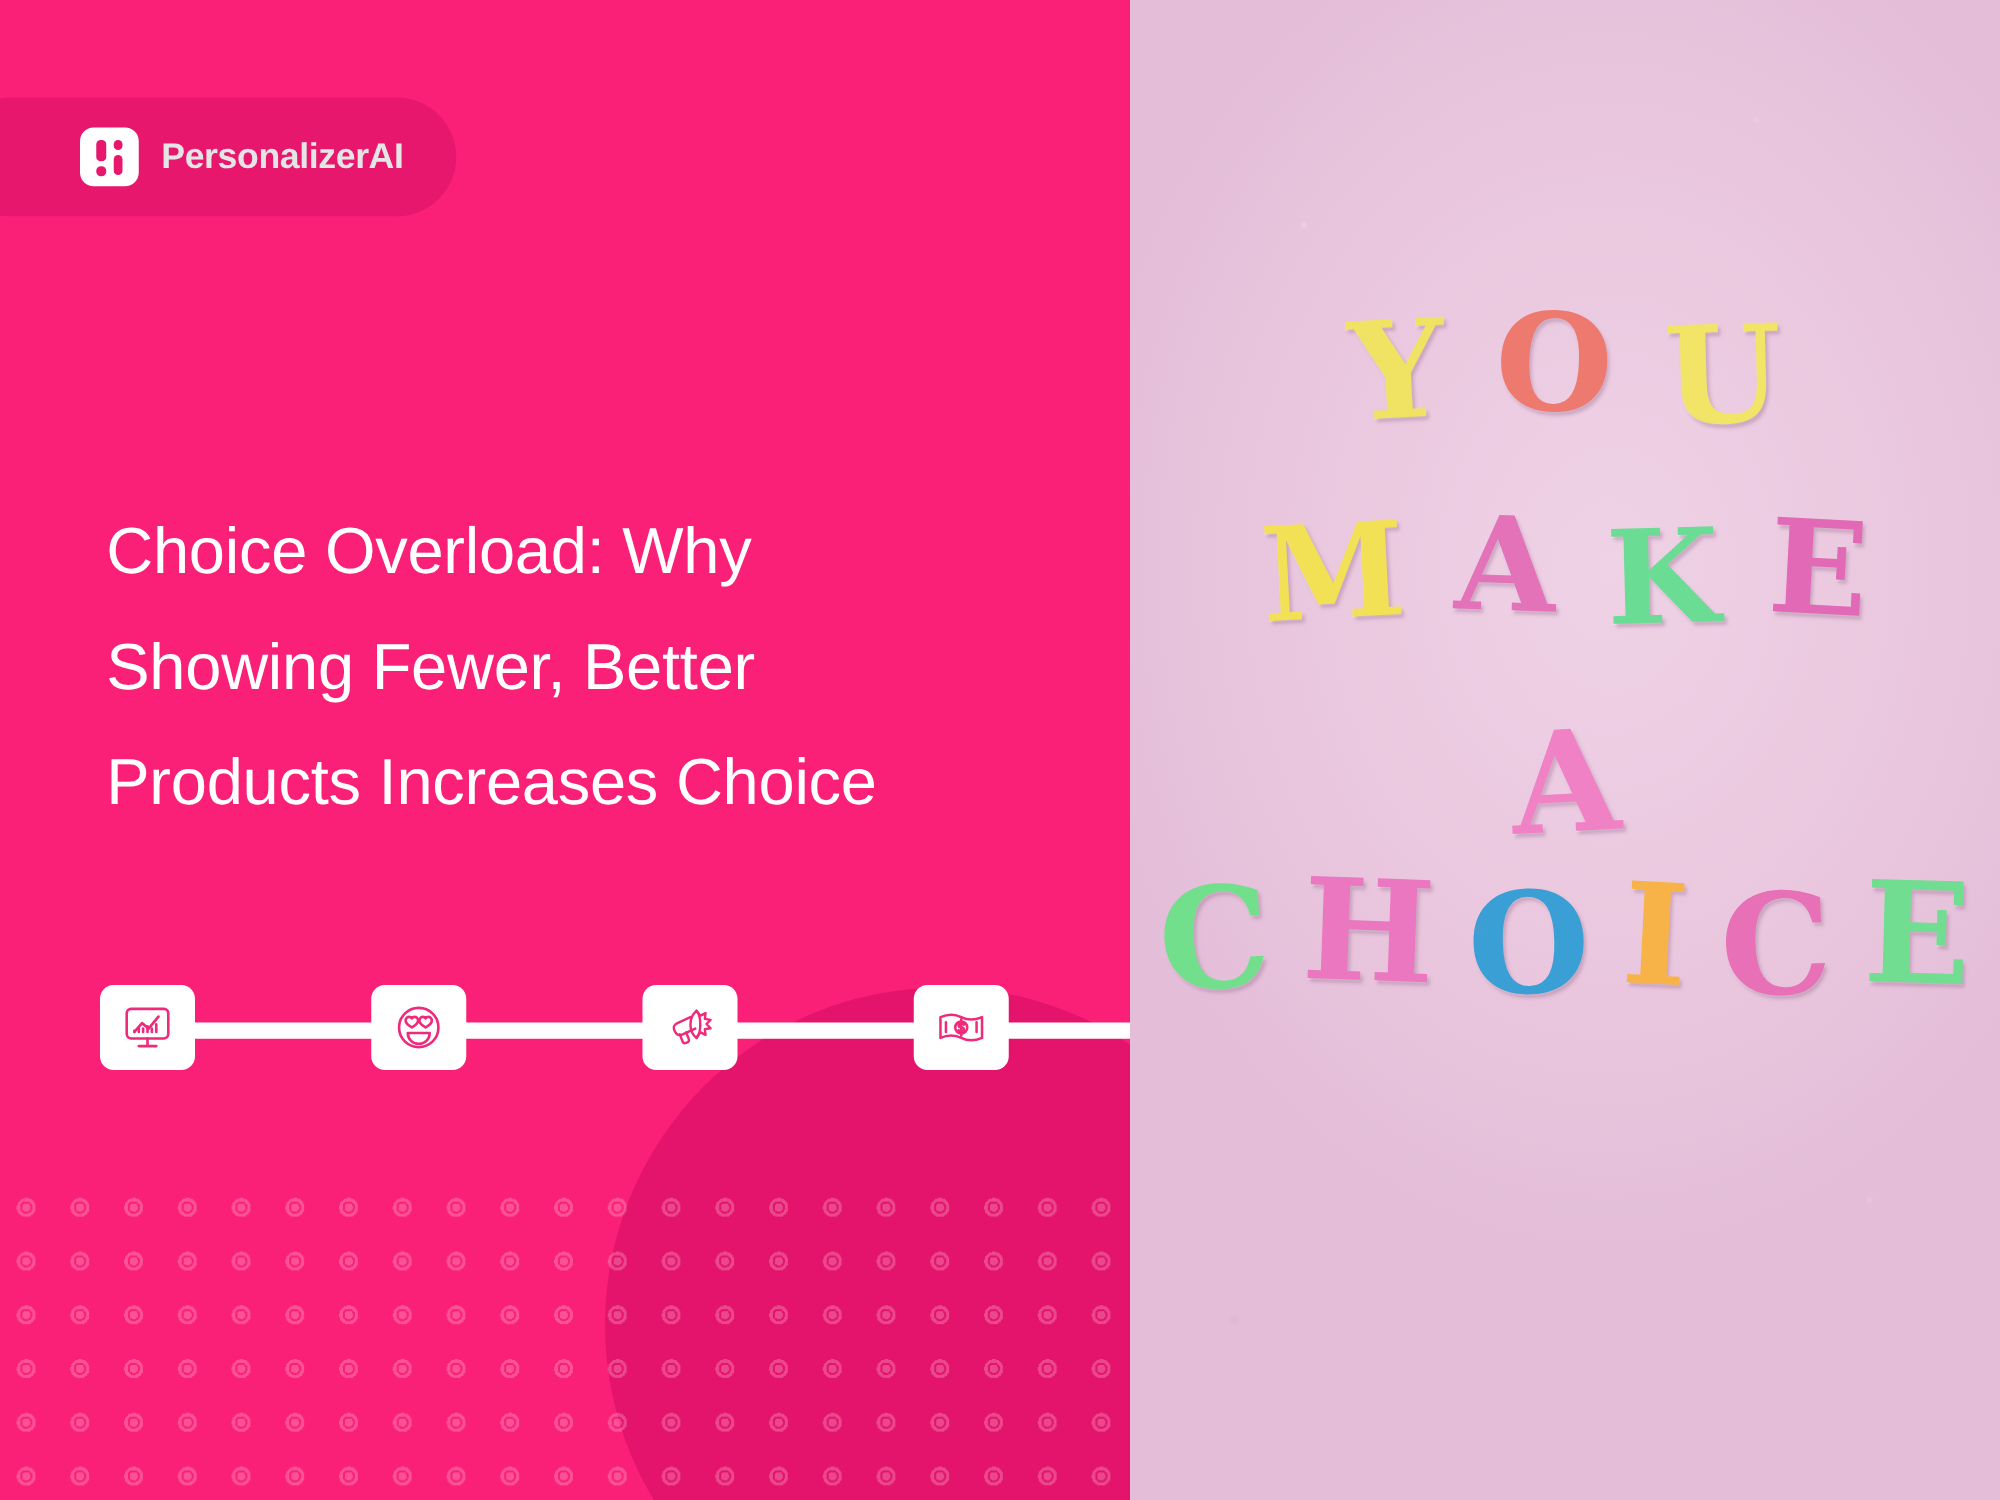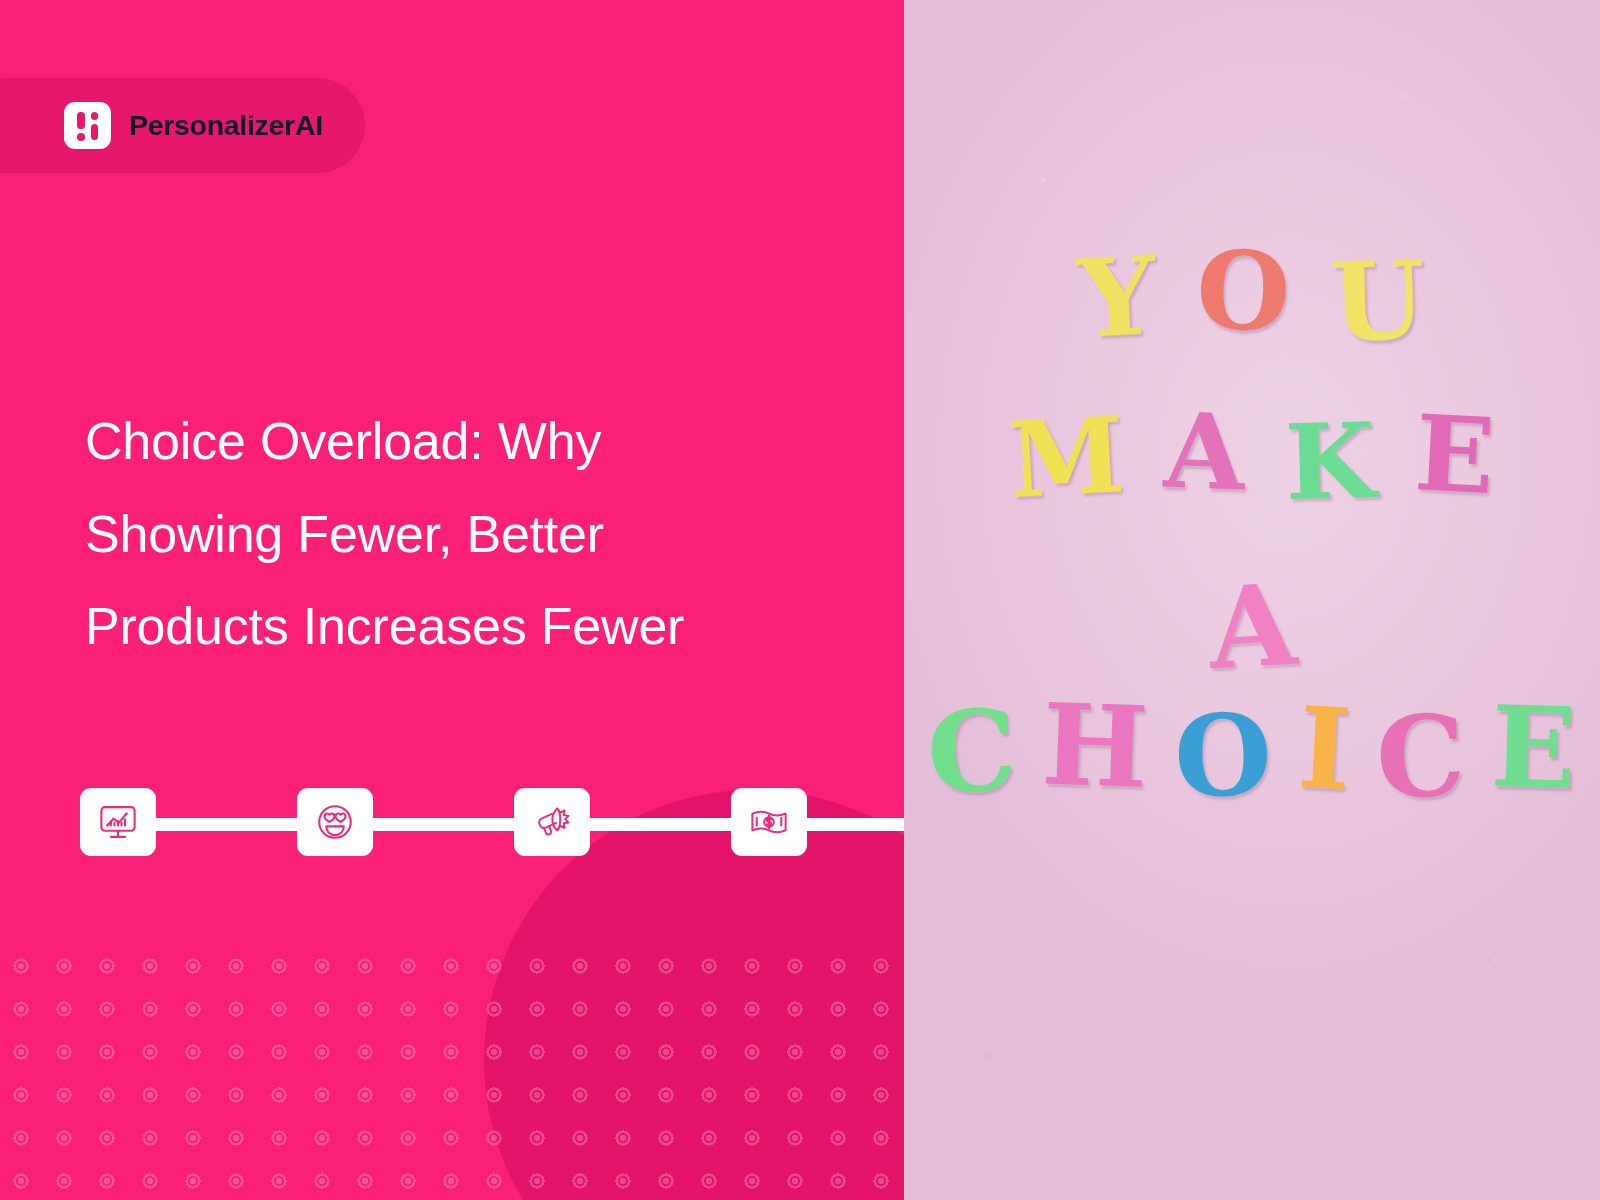--- a/index.html
+++ b/index.html
@@ -128,21 +128,21 @@
     background:#E6176C;
     border-radius:50%;
   }
   .logo-mark .i-bar{
     position:absolute; left:26.5px; top:21.5px;
     width:7.5px; height:16px;
     background:#E6176C;
     border-radius:3.5px;
   }
   .logo-text{
-    color:#0f172a;
+    color:#e5e5e5;
     font-size:28.5px;
     font-weight:700;
     letter-spacing:-.3px;
     white-space:nowrap;
   }
 
   
   .headline{
     position:absolute;
     left:85px; top:395px;
@@ -223,21 +223,21 @@
         <span class="bang-dot"></span>
         <span class="i-dot"></span>
         <span class="i-bar"></span>
       </div>
       <div class="logo-text">PersonalizerAI</div>
     </div>
 
     <h1 class="headline">
       <span>Choice Overload: Why</span><br>
       <span>Showing Fewer, Better</span><br>
-      <span>Products Increases Fewer</span>
+      <span>Products Increases Choice</span>
     </h1>
 
     <div class="icon-strip">
       <div class="strip-line"></div>
 
       <div class="icon-box" id="icon-0">
         <svg width="42" height="42" viewBox="0 0 48 48" fill="none" stroke="#EE2A7B" stroke-width="2.4" stroke-linecap="round" stroke-linejoin="round">
           <rect x="5" y="7" width="38" height="27" rx="4"></rect>
           <path d="M24 34v6"></path>
           <path d="M16 41h16"></path>

